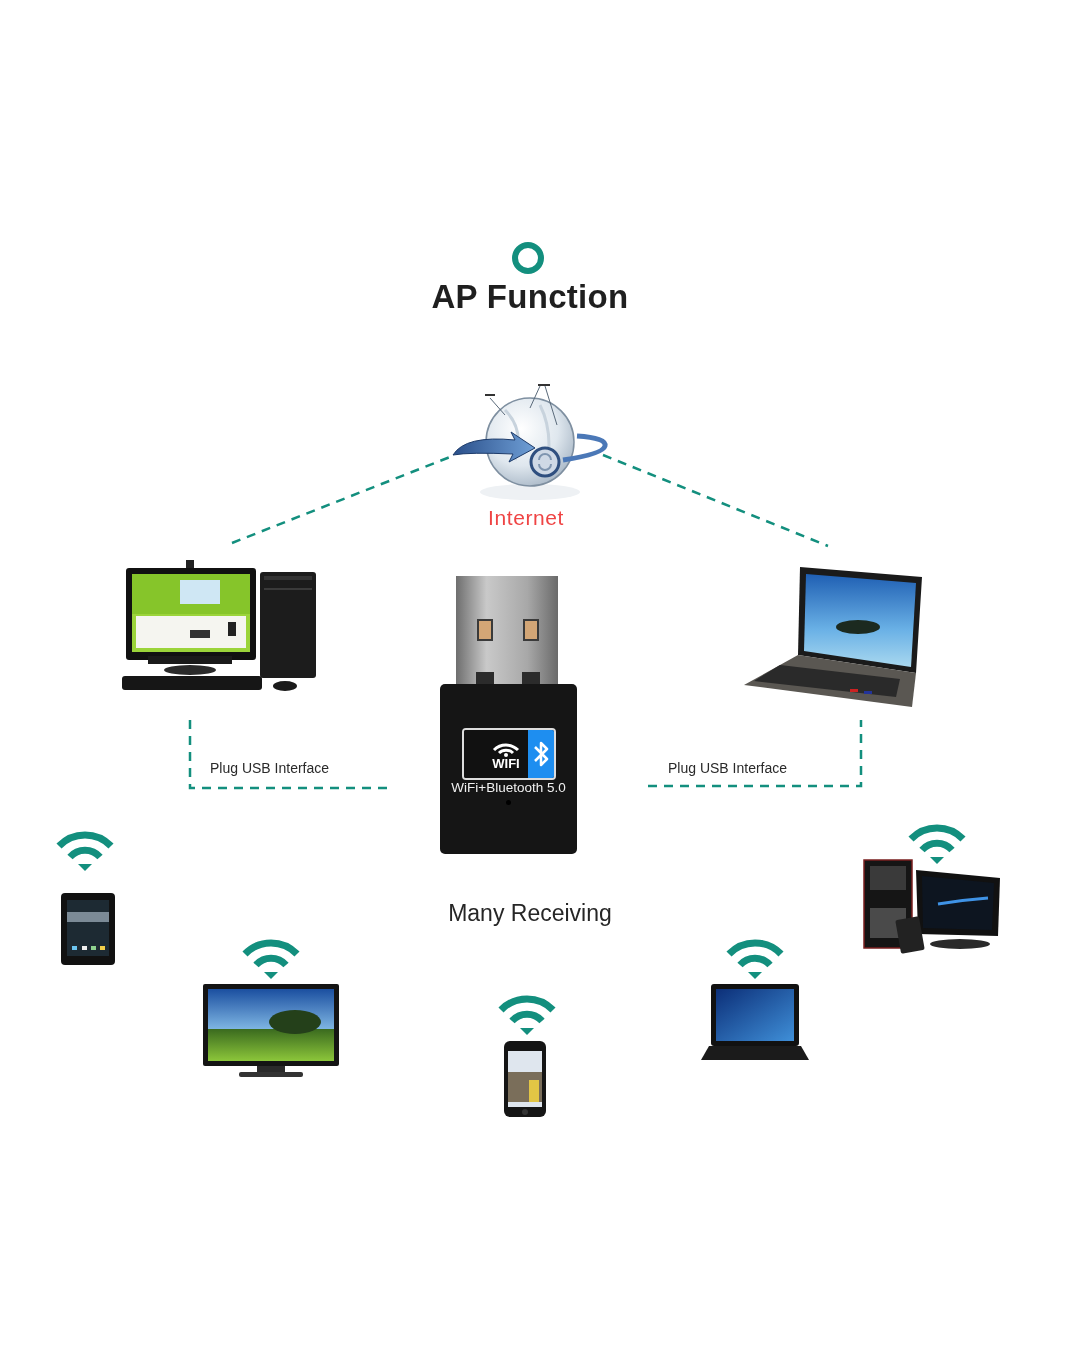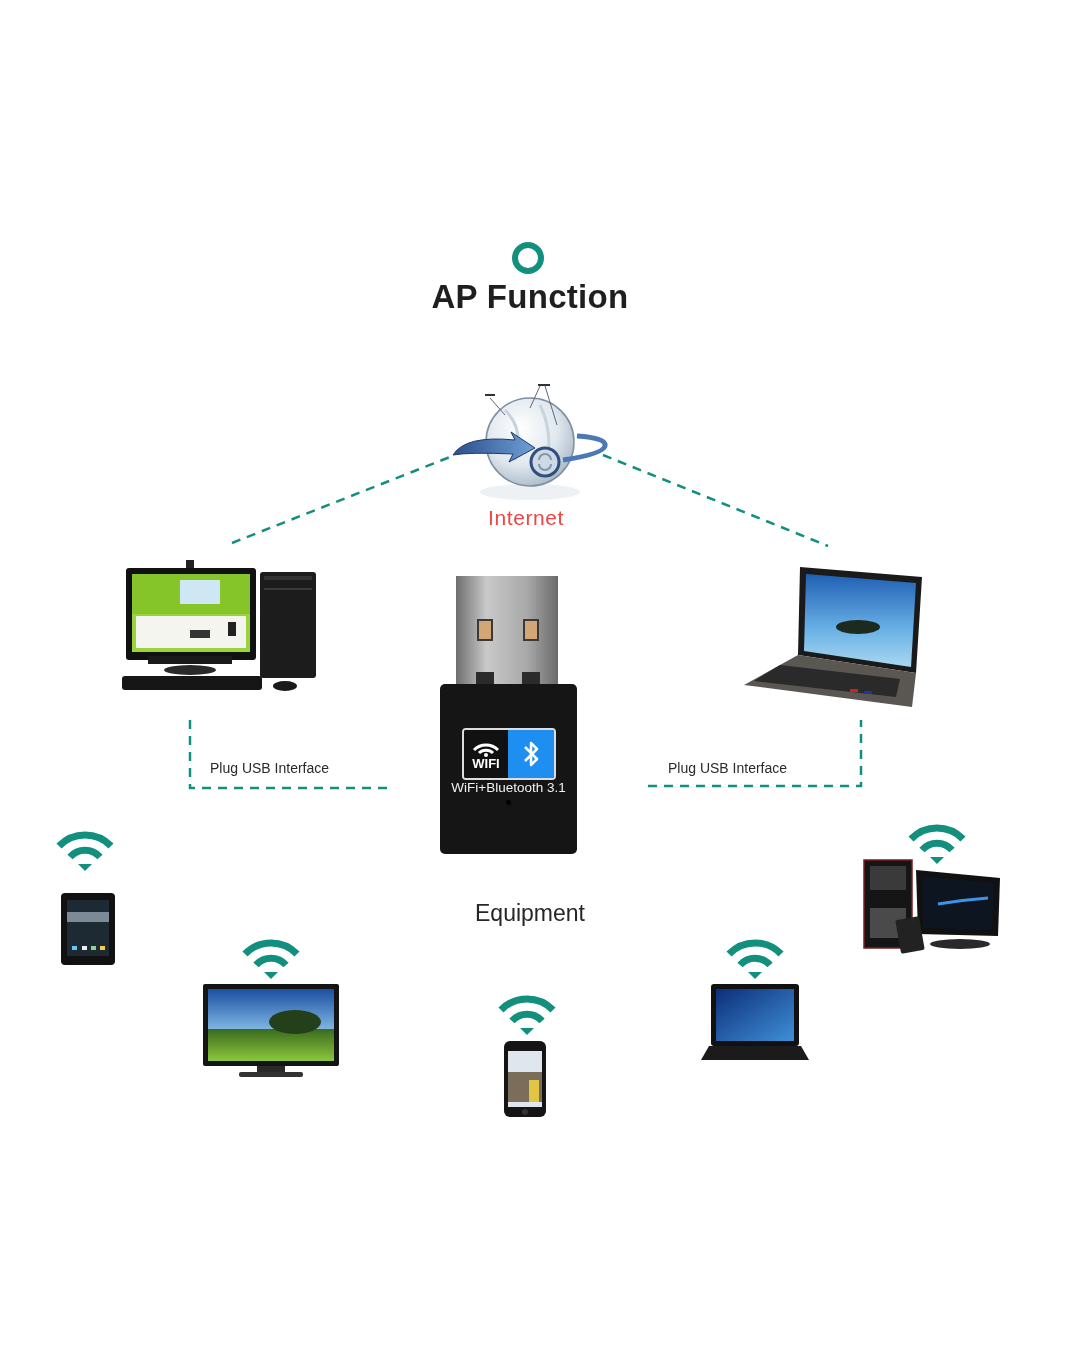--- a/index.html
+++ b/index.html
@@ -106,43 +106,43 @@
       </linearGradient>
     </defs>
     <rect x="16" y="0" width="102" height="112" fill="url(#met)"></rect>
     <rect x="38" y="44" width="14" height="20" fill="#d3a676" stroke="#3a3a3a" stroke-width="2"></rect>
     <rect x="84" y="44" width="14" height="20" fill="#d3a676" stroke="#3a3a3a" stroke-width="2"></rect>
     <rect x="36" y="96" width="18" height="14" fill="#2b2b2b"></rect>
     <rect x="82" y="96" width="18" height="14" fill="#2b2b2b"></rect>
     <rect x="0" y="108" width="137" height="170" rx="5" fill="#151515"></rect>
   </svg>
   <div class="abs" style="left:22px;top:152px;width:90px;height:48px;border:2px solid #ddd;border-radius:4px;overflow:hidden;display:flex;">
-    <div style="width:44px;height:100%;background:#111;display:flex;flex-direction:column;align-items:center;justify-content:center;">
+    <div style="width:44px;height:100%;background:#111;display:flex;flex-direction:column;align-items:center;justify-content:center;padding-left:20px;">
       <svg width="30" height="18" viewBox="0 0 30 18">
         <path d="M3 11 A17 17 0 0 1 27 11" stroke="#fff" stroke-width="3" fill="none"></path>
         <path d="M8 14 A10 10 0 0 1 22 14" stroke="#fff" stroke-width="3" fill="none"></path>
         <circle cx="15" cy="16" r="2" fill="#fff"></circle>
       </svg>
       <span style="color:#fff;font-weight:bold;font-size:13px;line-height:13px;">WIFI</span>
     </div>
     <div style="flex:1;height:100%;background:#1e8ef0;display:flex;align-items:center;justify-content:center;">
       <svg width="18" height="30" viewBox="0 0 18 30">
         <path d="M3 8 L15 20 L9 26 L9 4 L15 10 L3 22" stroke="#fff" stroke-width="2.5" fill="none" stroke-linejoin="round"></path>
       </svg>
     </div>
   </div>
-  <div class="abs" style="left:0;top:204px;width:137px;text-align:center;color:#f0f0f0;font-size:13.5px;">WiFi+Bluetooth 3.1</div>
+  <div class="abs" style="left:0;top:204px;width:137px;text-align:center;color:#f0f0f0;font-size:13.5px;">WiFi+Bluetooth 5.0</div>
   <div class="abs" style="left:66px;top:224px;width:5px;height:5px;border-radius:50%;background:#000;"></div>
 </div>
 
 <div class="abs lbl" style="left:210px;top:760px;">Plug USB Interface</div>
 <div class="abs lbl" style="left:668px;top:760px;">Plug USB Interface</div>
 
 <div class="abs many">
-  <div>Equipment</div>
+  <div>Many Receiving</div>
 </div>
 
 <div class="abs wifi" style="left:55px;top:828px;">
   <svg width="60" height="44" viewBox="0 0 60 44">
       <g fill="none" stroke="#138f7e" stroke-width="7">
         <path d="M4 18 A36 36 0 0 1 56 18"></path>
         <path d="M15 29 A20 20 0 0 1 45 29"></path>
       </g>
       <path d="M23 36 L30 43 L37 36 Z" fill="#138f7e"></path>
     </svg>

